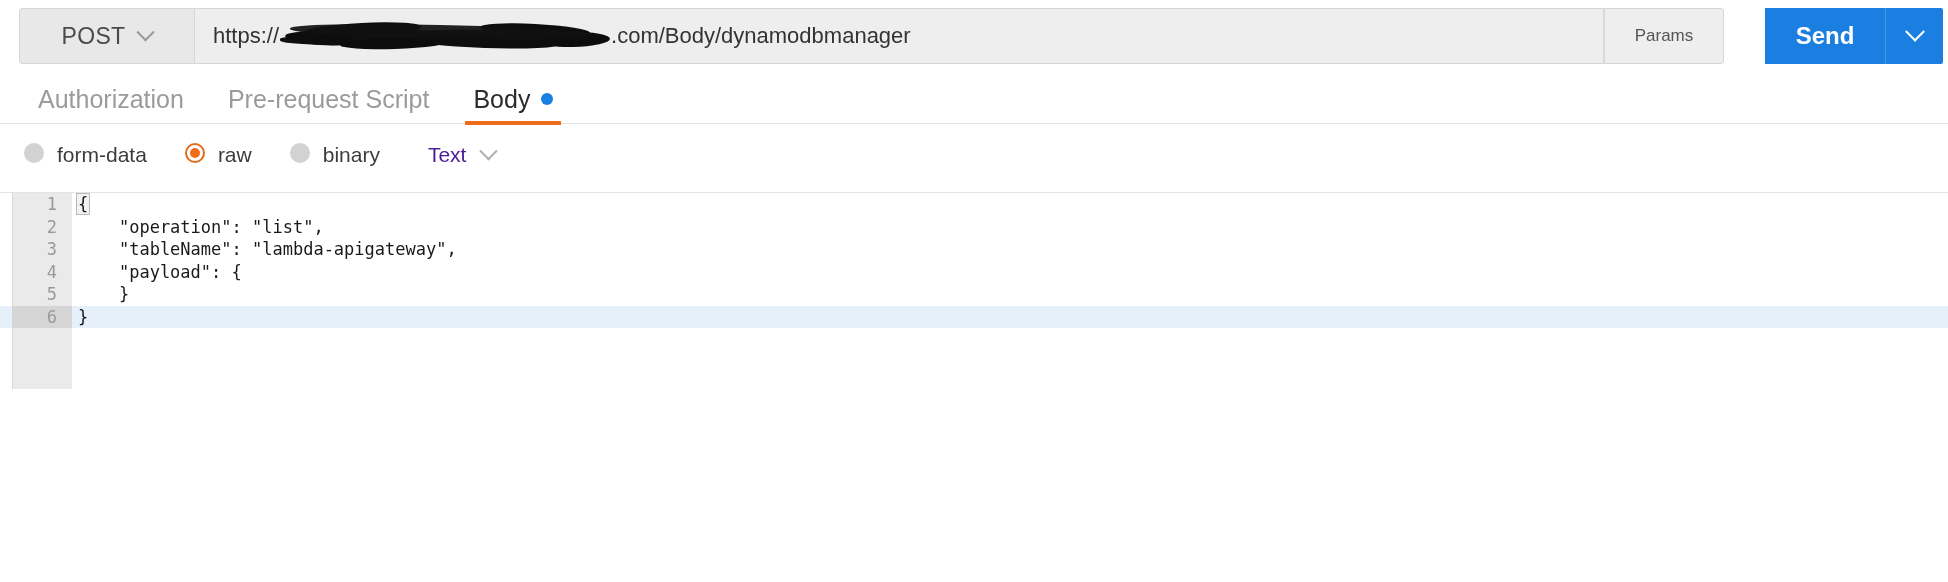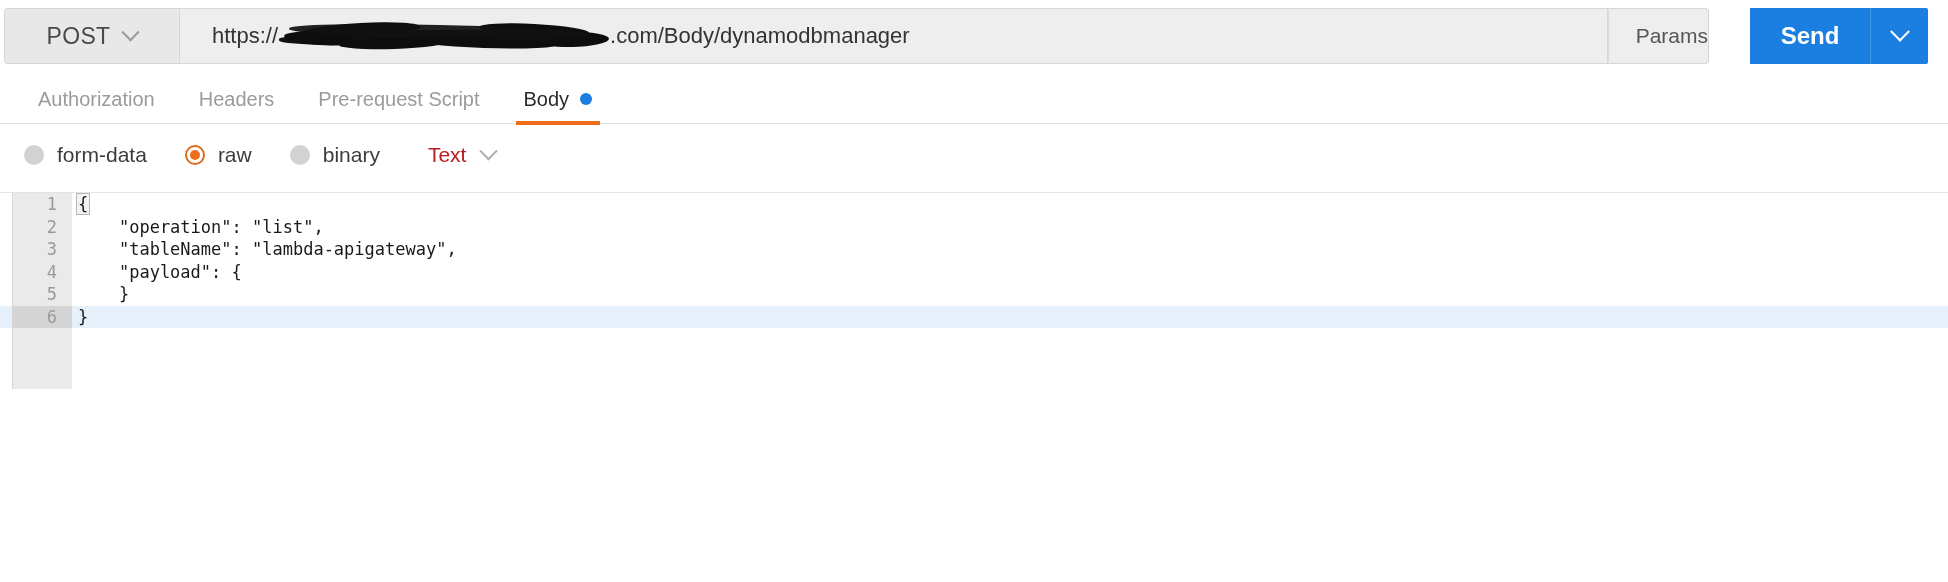--- a/index.html
+++ b/index.html
@@ -9,21 +9,21 @@
     height: 582px;
     background: #ffffff;
     font-family: "Liberation Sans", sans-serif;
     overflow: hidden;
   }
 
   
   .urlbar-row {
     position: absolute;
     top: 8px;
-    left: 4px;
+    left: 19px;
     width: 1924px;
     height: 56px;
     display: flex;
     align-items: stretch;
   }
 
   .method-select {
     width: 175px;
     background: #e8e8e8;
     border: 1px solid #d6d6d6;
@@ -48,21 +48,21 @@
     border-bottom: 2.5px solid #9a9a9a;
     transform: rotate(45deg) translate(-3px,-3px);
   }
 
   .url-field {
     flex: 1;
     background: #eeeeee;
     border: 1px solid #d6d6d6;
     display: flex;
     align-items: center;
-    padding-left: 32px;
+    padding-left: 18px;
     font-size: 22px;
     color: #333333;
     position: relative;
     overflow: hidden;
     cursor: text;
     white-space: nowrap;
   }
   .url-pre, .url-post { color: #333; }
   .redaction {
     display: inline-block;
@@ -98,29 +98,29 @@
     display: block;
   }
   .rk1 { left: 22px; top: 2px;   width: 120px; height: 14px; transform: rotate(-3deg); }
   .rk2 { left: 130px; top: 14px; width: 150px; height: 13px; transform: rotate(2deg); }
   .rk3 { left: 60px; top: 16px;  width: 110px; height: 12px; transform: rotate(-2deg); }
   .rk4 { left: 200px; top: 3px;  width: 110px; height: 12px; transform: rotate(3deg); }
   .rk5 { left: 255px; top: 11px; width: 75px;  height: 15px; transform: rotate(-1deg); }
   .rk6 { left: 5px;  top: 11px;  width: 70px;  height: 13px; transform: rotate(4deg); }
 
   .params-btn {
-    width: 101px;
+    width: 120px;
     background: #eeeeee;
     border: 1px solid #d6d6d6;
     border-left: 1px solid #dcdcdc;
     border-radius: 0 4px 4px 0;
     display: flex;
     align-items: center;
-    justify-content: flex-end;
-    font-size: 21px;
+    justify-content: center;
+    font-size: 17px;
     color: #555555;
     cursor: pointer;
   }
 
   .send-group {
     margin-left: 14px;
     display: flex;
     align-items: stretch;
     border-radius: 2px;
     overflow: hidden;
@@ -163,21 +163,21 @@
     display: flex;
     align-items: center;
     padding-left: 16px;
   }
   .tab {
     position: relative;
     height: 49px;
     display: flex;
     align-items: center;
     padding: 0 22px;
-    font-size: 20px;
+    font-size: 25px;
     color: #9b9b9b;
     cursor: pointer;
     white-space: nowrap;
   }
   .tab.active { color: #2b2b2b; }
   .tab.active::after {
     content: "";
     position: absolute;
     left: 14px; right: 14px;
     bottom: -1px;
@@ -198,21 +198,21 @@
     top: 124px;
     left: 0;
     width: 1948px;
     height: 62px;
     display: flex;
     align-items: center;
     padding-left: 24px;
   }
   .radio-opt {
     display: flex;
-    align-items: center;
+    align-items: flex-start;
     margin-right: 38px;
     cursor: pointer;
     white-space: nowrap;
   }
   .radio-mark {
     width: 20px; height: 20px;
     border-radius: 50%;
     background: #d2d2d2;
     margin-right: 13px;
     flex: none;
@@ -234,21 +234,21 @@
     font-size: 21px;
     color: #3c3c3c;
   }
   .fmt-select {
     display: flex;
     align-items: center;
     gap: 16px;
     margin-left: 10px;
     cursor: pointer;
   }
-  .fmt-label { font-size: 21px; color: #b91c1c; }
+  .fmt-label { font-size: 21px; color: #4c1d95; }
   .fmt-select .chev { border-right-color: #b0b0b0; border-bottom-color: #b0b0b0; }
 
   
   .editor {
     position: absolute;
     top: 192px;
     left: 0;
     width: 1948px;
     height: 390px;
     background: #ffffff;
@@ -341,23 +341,20 @@
       <span class="chev"></span>
     </div>
   </div>
 </div>
 
 <div class="tabbar">
   <div class="tab">
     <span>Authorization</span>
   </div>
   <div class="tab">
-    <span>Headers</span>
-  </div>
-  <div class="tab">
     <span>Pre-request Script</span>
   </div>
   <div class="tab active">
     <span>Body</span>
     <span class="tab-dot"></span>
   </div>
 </div>
 
 <div class="radio-row">
 

